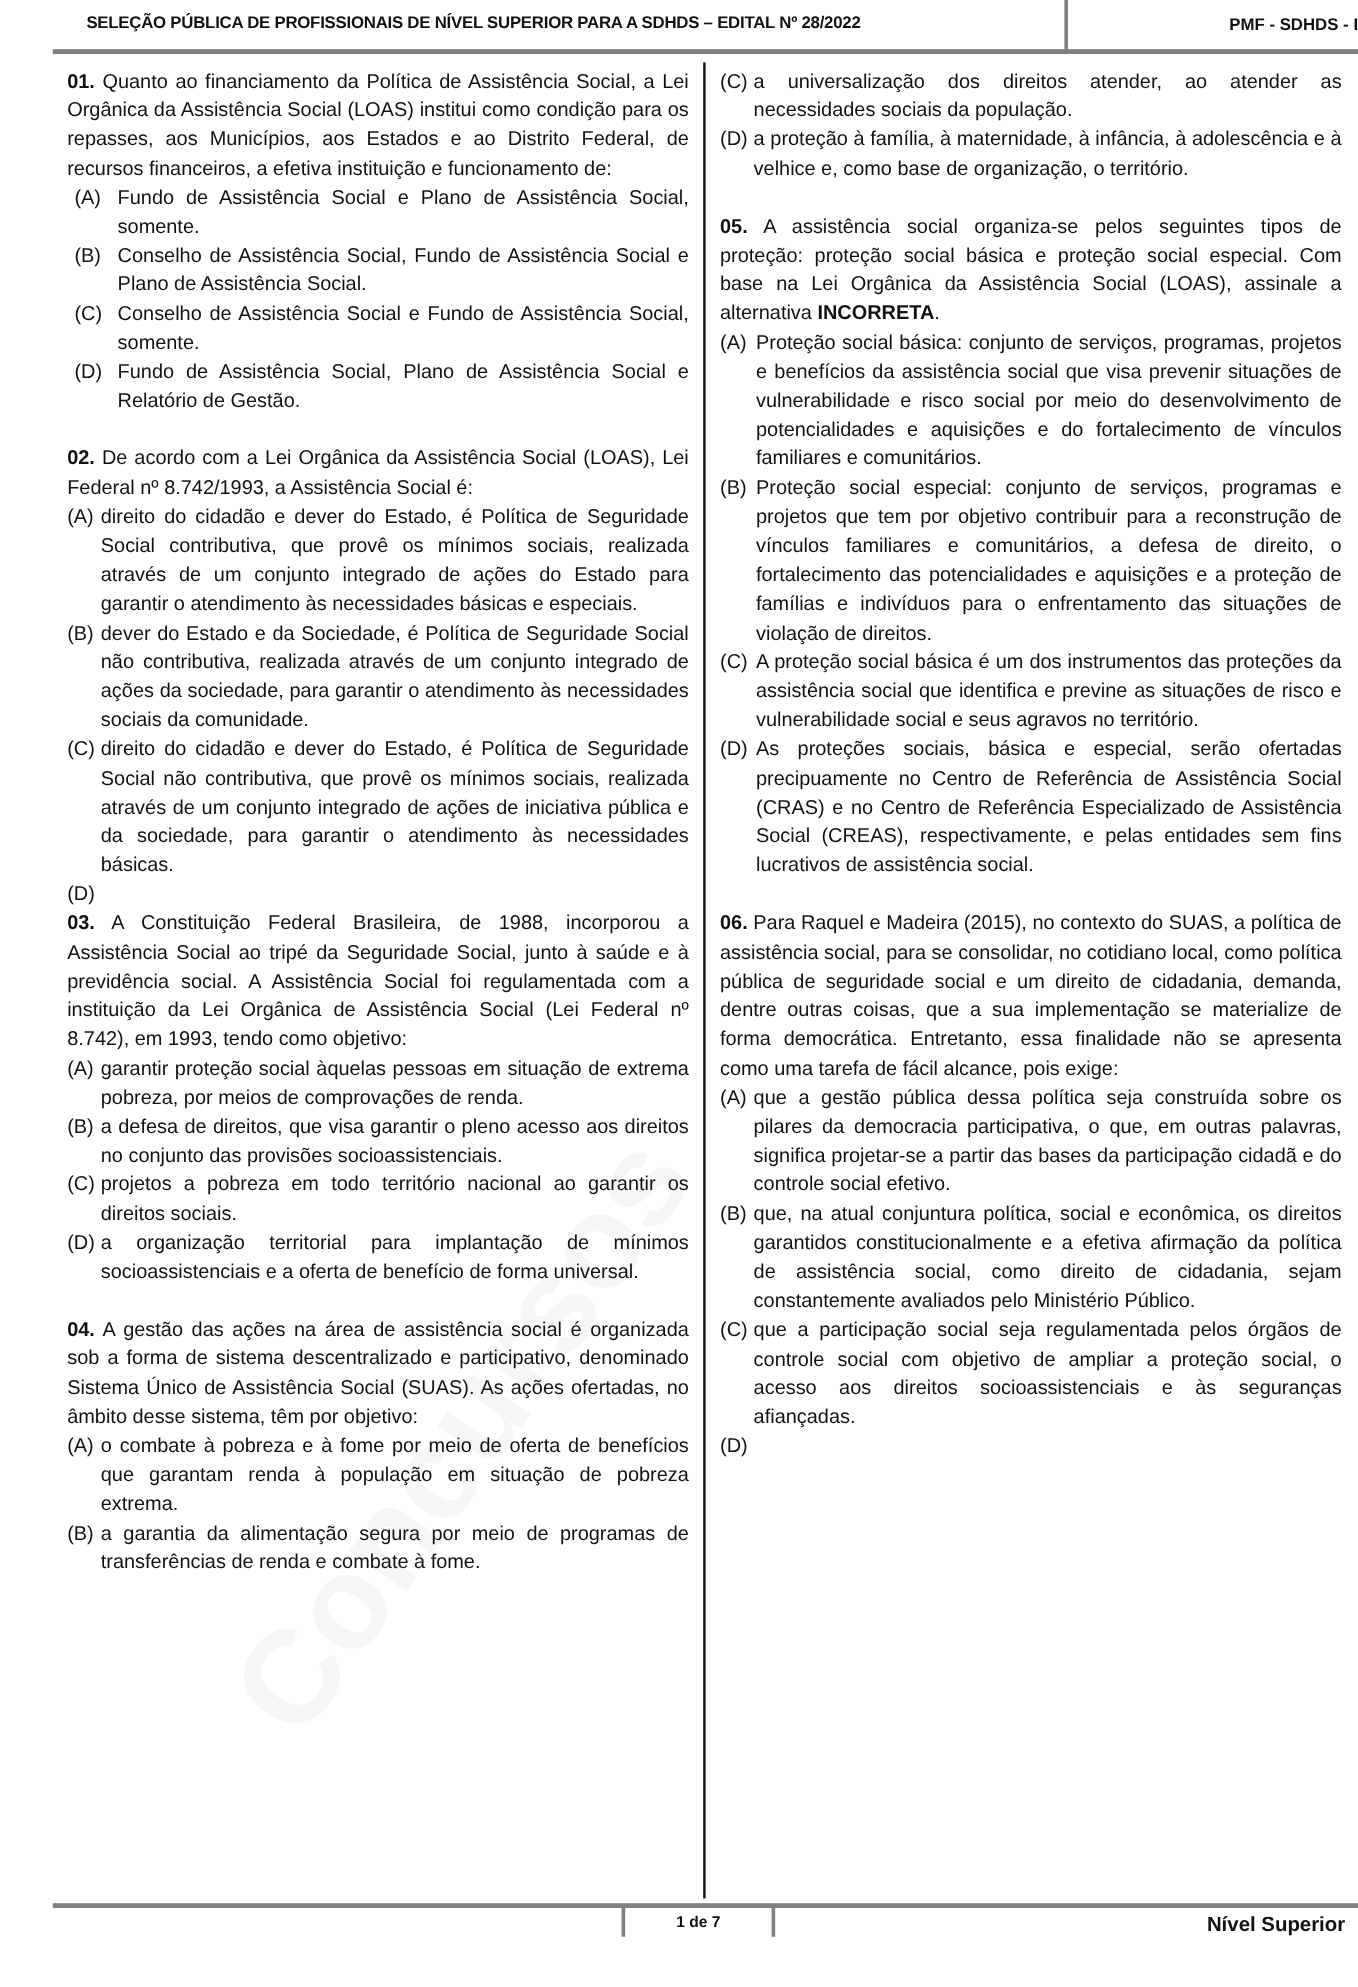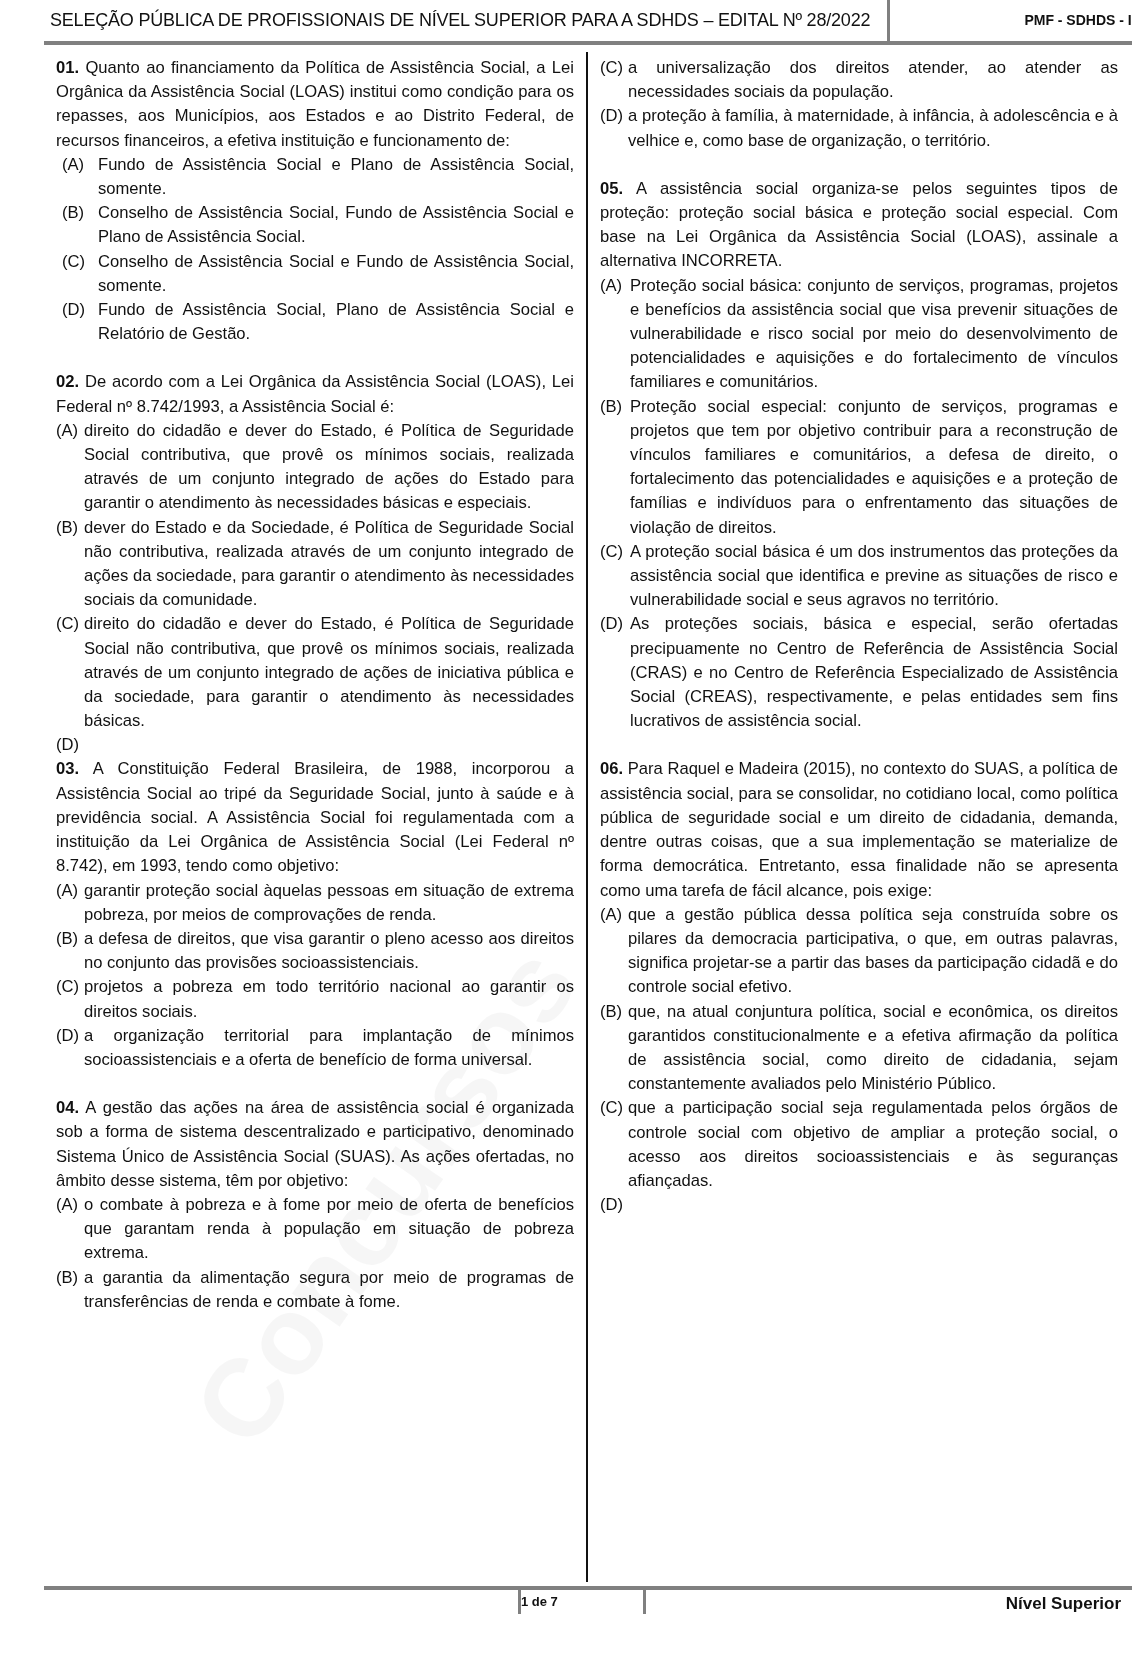--- a/index.html
+++ b/index.html
@@ -5,22 +5,22 @@
   html, body { margin: 0; padding: 0; background: #ffffff; }
   body {
     width: 1132px; height: 1656px; position: relative; overflow: hidden;
     font-family: "Liberation Sans", "DejaVu Sans", sans-serif;
     color: #111;
   }
   .header {
     position: absolute; left: 44px; top: 0; width: 1088px; height: 44px;
   }
   .header-title {
-    position: absolute; left: 6px; top: 10px;
-    font-size: 18px; font-weight: normal; letter-spacing: -0.2px; white-space: nowrap;
+    position: absolute; left: 28px; top: 10px;
+    font-size: 14px; font-weight: bold; letter-spacing: -0.2px; white-space: nowrap;
   }
   .header-sep {
     position: absolute; left: 843px; top: 0; width: 3px; height: 44px; background: #808080;
   }
   .header-right {
     position: absolute; left: 846px; top: 12px; width: 292px; text-align: right;
     font-size: 14px; font-weight: bold;
   }
   .header-rule {
     position: absolute; left: 44px; top: 41px; width: 1088px; height: 4px; background: #808080;
@@ -36,33 +36,33 @@
   .col-right { left: 600px; width: 518px; }
   .q { margin: 0 0 24px 0; }
   .stem { margin: 0; }
   .qnum { font-weight: bold; }
   .opts { margin: 0; padding: 0; list-style: none; }
   .opt { position: relative; padding-left: 28px; margin: 0; }
   .opt .lbl { position: absolute; left: 0; top: 0; }
   .opts.wide .opt { padding-left: 42px; }
   .opts.wide .opt .lbl { left: 6px; }
   .opts.mid .opt { padding-left: 30px; }
-  .stem b { font-weight: normal; }
+  .stem b { font-weight: bold; }
   .continued { margin: 0 0 24px 0; }
   .footer-rule {
     position: absolute; left: 44px; top: 1586px; width: 1088px; height: 4px; background: #808080;
   }
   .footer-sep-l {
     position: absolute; left: 518px; top: 1590px; width: 3px; height: 24px; background: #808080;
   }
   .footer-sep-r {
     position: absolute; left: 643px; top: 1590px; width: 3px; height: 24px; background: #808080;
   }
   .footer-page {
-    position: absolute; left: 521px; top: 1594px; width: 122px; 
+    position: absolute; left: 521px; top: 1594px; width: 122px; text-align: center;
     font-size: 13px; font-weight: bold;
   }
   .footer-level {
     position: absolute; right: 11px; top: 1594px; font-size: 17px; font-weight: bold;
   }
   .watermark {
     position: absolute; left: 160px; top: 1180px; width: 420px; height: 200px;
     transform: rotate(-55deg); font-size: 110px; font-weight: bold;
     color: rgba(0,0,0,0.035); pointer-events: none; white-space: nowrap;
   }

